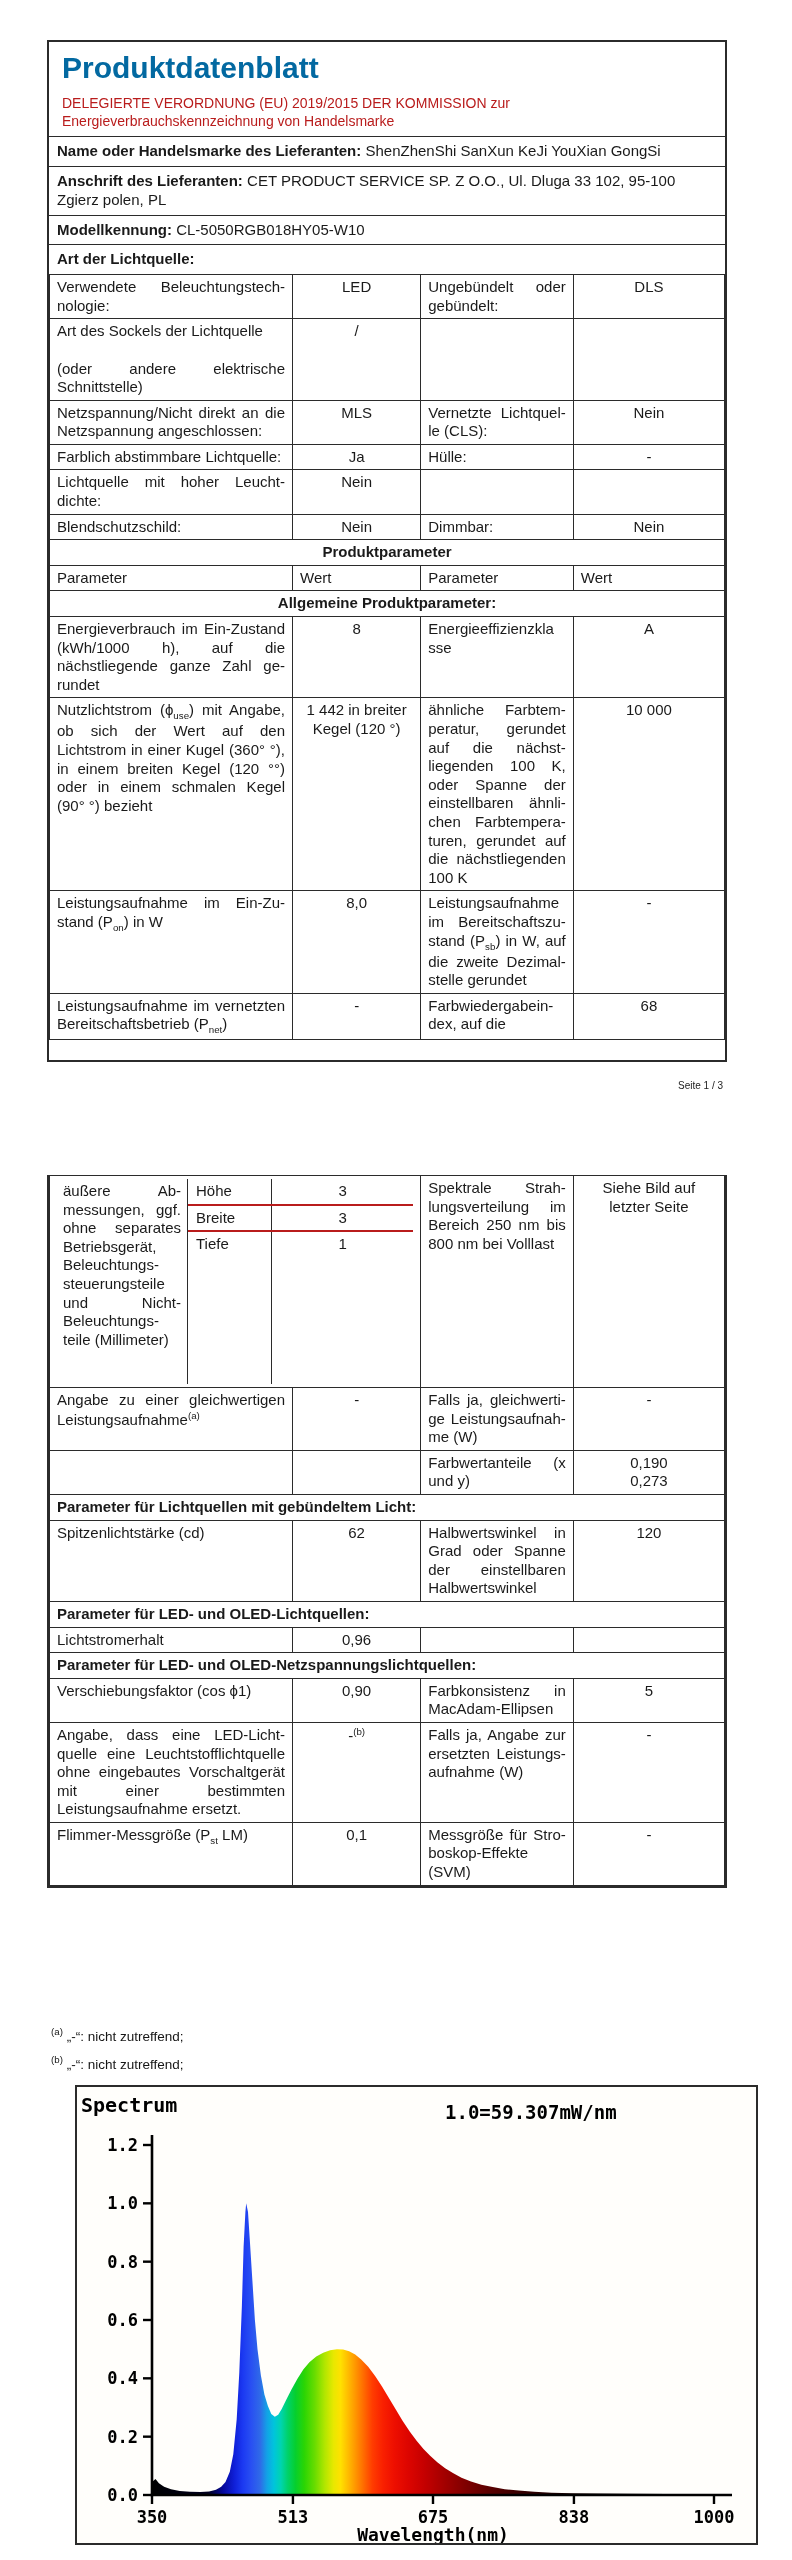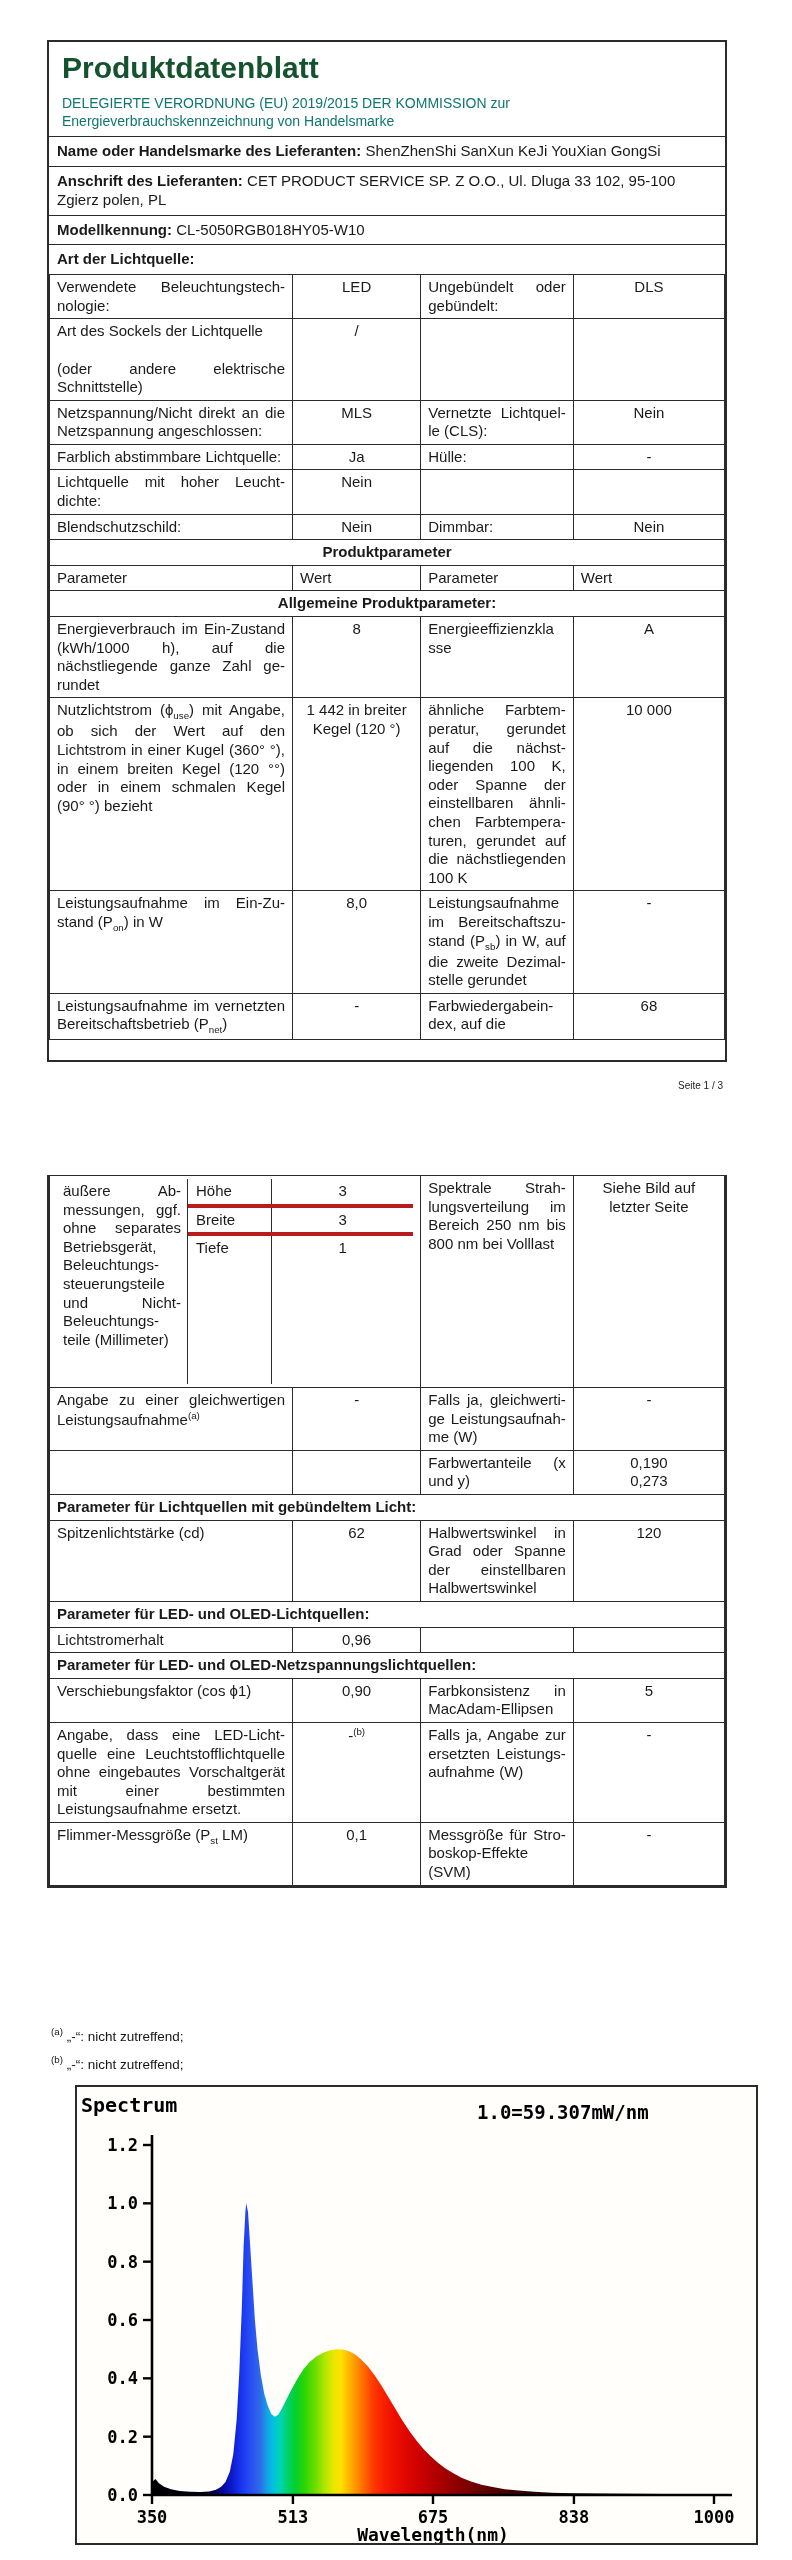--- a/index.html
+++ b/index.html
@@ -5,22 +5,22 @@
   html,body{margin:0;padding:0;}
   body{
     width:792px;height:2560px;position:relative;background:#ffffff;
     font-family:"Liberation Sans",sans-serif;color:#1a1a1a;
   }
   
   .page{position:absolute;left:47px;width:680px;border:2px solid #2b2b2b;box-sizing:border-box;background:#fff;}
   .page1{top:40px;height:1022px;overflow:hidden;}
   .page2{top:1175px;border-top:none;}
   .titleblock{padding:9px 13px 6px 13px;}
-  .doc-title{font-size:30px;font-weight:bold;color:#14532d;letter-spacing:0px;margin-bottom:9px;}
-  .doc-sub{font-size:14px;line-height:1.3;color:#0f766e;}
+  .doc-title{font-size:30px;font-weight:bold;color:#0369a1;letter-spacing:0px;margin-bottom:9px;}
+  .doc-sub{font-size:14px;line-height:1.3;color:#b91c1c;}
   .inforow{border-top:1.5px solid #2b2b2b;padding:5px 8px;font-size:15px;line-height:1.25;}
   .lbl{font-weight:bold;}
   table.ptable{border-collapse:collapse;width:100%;table-layout:fixed;}
   table.ptable td{
     border:1px solid #2b2b2b;padding:3px 7px;font-size:15px;line-height:1.24;
     vertical-align:top;word-wrap:break-word;hyphens:manual;
   }
   td.p{text-align:justify;}
   td.v{text-align:center;}
   td.sec{font-weight:bold;text-align:center;}
@@ -28,35 +28,35 @@
   td.hdr{font-weight:normal;text-align:left;}
   sub{font-size:0.65em;}
   sup{font-size:0.65em;}
   .page2 table tr.cont td{border-top:none;}
   
   td.dimcell{padding:0;}
   .dimwrap{display:flex;align-items:stretch;min-height:205px;}
   .dimlabel{width:118px;border-right:1px solid #2b2b2b;padding:3px 6px;text-align:justify;
             font-size:15px;line-height:1.24;hyphens:manual;}
   .dimrows{flex:1;display:flex;flex-direction:column;}
-  .dimrow{display:flex;border-bottom:4px solid #b91c1c;}
+  .dimrow{display:flex;border-bottom:2px solid #b91c1c;}
   .dimrow.nl{border-bottom:none;}
   .dimrow.fill{border-bottom:none;flex:1;}
   .dimname{flex:1;padding:3px 8px;font-size:15px;}
   .dimval{width:127px;border-left:1px solid #2b2b2b;padding:3px 7px;text-align:center;font-size:15px;}
   .pagenum{position:absolute;top:1080px;left:47px;width:676px;text-align:right;font-size:10px;color:#222;}
   .footnotes{position:absolute;left:51px;top:2026px;font-size:13.5px;line-height:1.2;color:#161616;}
   .footnotes .fn{margin-bottom:9px;}
   .footnotes sup{font-size:0.72em;}
   .stray-dash{position:absolute;left:388px;top:2104px;font-size:15px;color:#333;}
   
   .spectrum-box{position:absolute;left:75px;top:2085px;width:683px;height:460px;
                 border:2px solid #2b2b2b;box-sizing:border-box;background:#fffefb;}
   .spec-title{position:absolute;left:4px;top:6px;font:bold 20px "DejaVu Sans Mono",monospace;color:#000;}
-  .spec-note{position:absolute;left:368px;top:14px;font:bold 19px "DejaVu Sans Mono",monospace;color:#000;margin-left:32px;}
+  .spec-note{position:absolute;left:368px;top:14px;font:bold 19px "DejaVu Sans Mono",monospace;color:#000;}
   #spec-svg{position:absolute;left:0;top:0;}
   #spec-svg text.tick{font:bold 17px "DejaVu Sans Mono",monospace;fill:#000;}
   #spec-svg text.axlabel{font:bold 18px "DejaVu Sans Mono",monospace;fill:#000;}
 </style>
 </head>
 <body>
 
 <div class="page page1">
   <div class="titleblock">
     <div class="doc-title">Produktdatenblatt</div>

